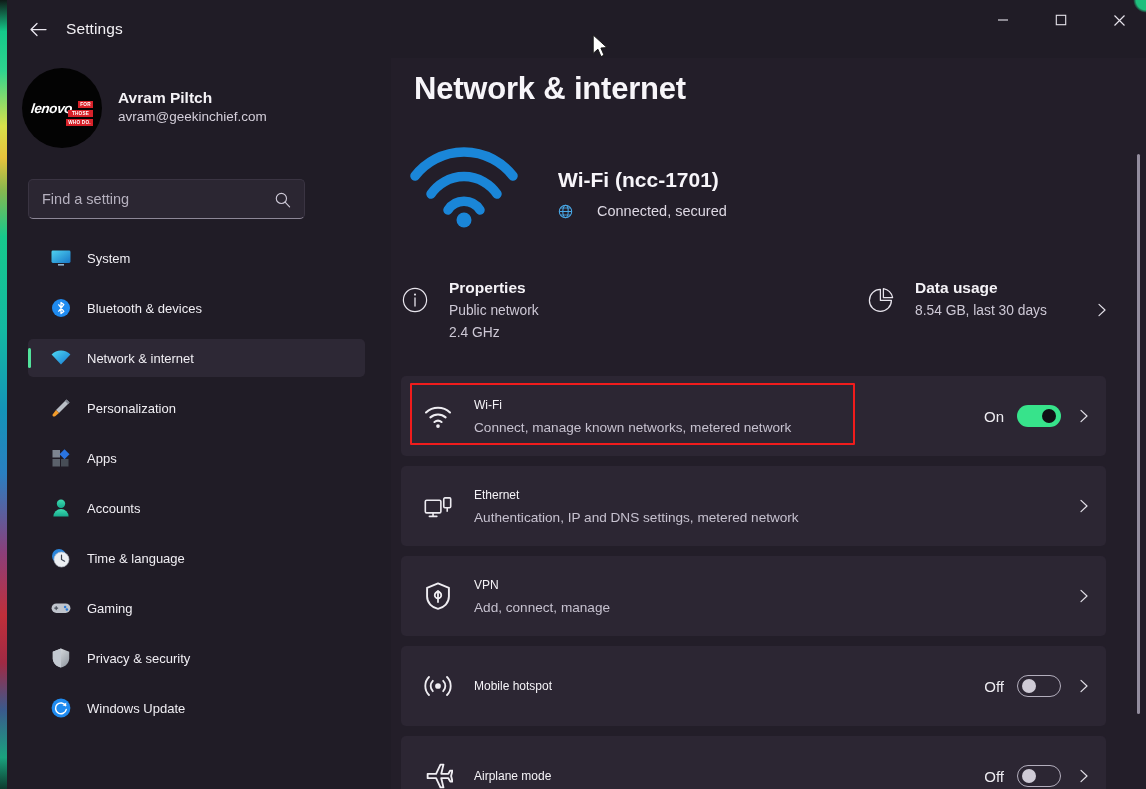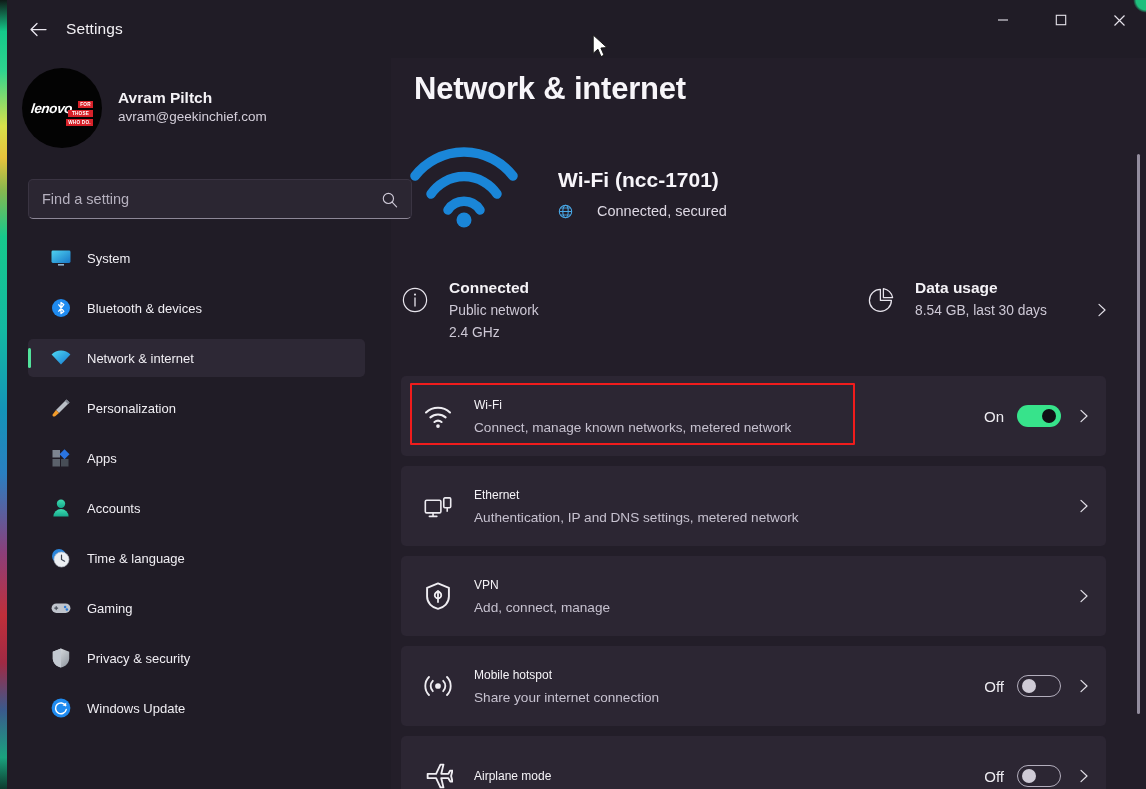--- a/index.html
+++ b/index.html
@@ -133,21 +133,21 @@
   #account-email {
     position: absolute;
     left: 96px; top: 41px;
     font-size: 13.5px;
     color: #d3ced9;
   }
 
   #search-box {
     position: absolute;
     left: 22px; top: 121px;
-    width: 384px; height: 40px;
+    width: 277px; height: 40px;
     background: #2b2632;
     border: 1px solid #3a3442;
     border-bottom: 1px solid #8d8797;
     border-radius: 5px;
   }
   #search-input-label {
     position: absolute;
     left: 13px; top: 11px;
     font-size: 14.5px;
     color: #b5b0be;
@@ -559,21 +559,21 @@
     </div>
 
     <div id="info-strip">
       <div class="info-block" id="props-block">
         <svg class="info-icon" viewBox="0 0 28 28">
           <circle cx="14" cy="14" r="11.6" fill="none" stroke="#e7e4ec" stroke-width="1.2"></circle>
           <circle cx="14" cy="8.6" r="1.05" fill="#e7e4ec"></circle>
           <line x1="14" y1="12" x2="14" y2="20" stroke="#e7e4ec" stroke-width="1.3" stroke-linecap="round"></line>
         </svg>
         <div class="info-texts">
-          <div class="info-title">Connected</div>
+          <div class="info-title">Properties</div>
           <div class="info-sub">Public network</div>
           <div class="info-sub">2.4 GHz</div>
         </div>
       </div>
 
       <div class="info-block" id="usage-block">
         <svg class="info-icon" viewBox="0 0 28 28">
           <path d="M13.4 14.4 V3.4 A11 11 0 1 0 24.4 14.4 Z" fill="none" stroke="#e7e4ec" stroke-width="1.25" stroke-linejoin="round"></path>
           <path d="M16.4 2.6 A11.6 11.6 0 0 1 25.6 11.6 L16.4 11.6 Z" fill="none" stroke="#e7e4ec" stroke-width="1.25" stroke-linejoin="round"></path>
         </svg>
@@ -658,21 +658,20 @@
             <svg class="nav-icon-svg" viewBox="0 0 22 22" width="100%" height="100%">
               <circle cx="11" cy="11" r="2.1" fill="#efedf2"></circle>
               <path d="M7.2 7.2 A5.4 5.4 0 0 0 7.2 14.8" fill="none" stroke="#efedf2" stroke-width="1.35" stroke-linecap="round"></path>
               <path d="M14.8 7.2 A5.4 5.4 0 0 1 14.8 14.8" fill="none" stroke="#efedf2" stroke-width="1.35" stroke-linecap="round"></path>
               <path d="M4.4 4.4 A9.4 9.4 0 0 0 4.4 17.6" fill="none" stroke="#efedf2" stroke-width="1.35" stroke-linecap="round"></path>
               <path d="M17.6 4.4 A9.4 9.4 0 0 1 17.6 17.6" fill="none" stroke="#efedf2" stroke-width="1.35" stroke-linecap="round"></path>
             </svg>
           </span>
           <div class="card-texts">
             <div class="card-title">Mobile hotspot</div>
-            <div class="card-sub">Share your internet connection</div>
           </div>
           <div class="card-right">
             <span class="toggle-state">Off</span>
             <span class="toggle off">
               <span class="knob"></span>
             </span>
             <span class="card-chevron"><svg viewBox="0 0 16 16" width="100%" height="100%">
                 <path d="M5 2.4 L11 8 L5 13.6" fill="none" stroke="#e4e1e9" stroke-width="1.2" stroke-linecap="round" stroke-linejoin="round"></path>
               </svg></span>
           </div>

